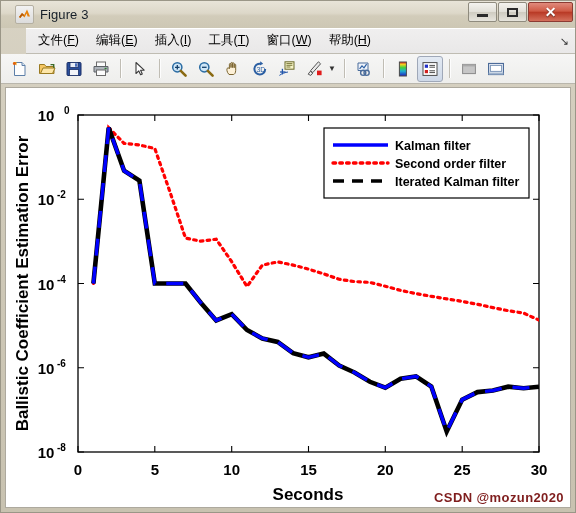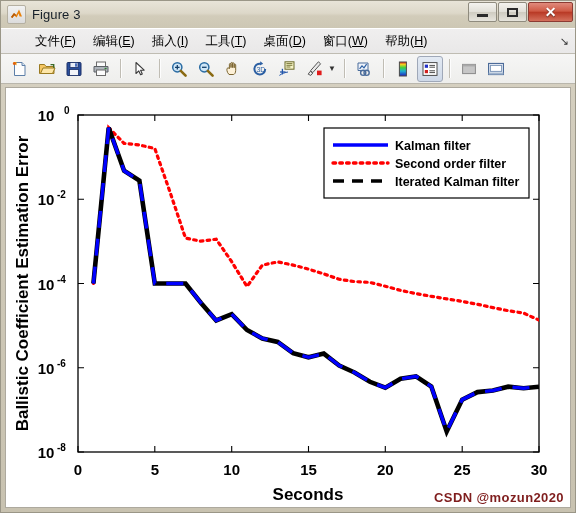--- a/index.html
+++ b/index.html
@@ -25,21 +25,21 @@
     overflow: hidden;
   }
 
   .titlebar {
     position: relative;
     height: 27px;
     box-sizing: border-box;
     background: linear-gradient(180deg, #e8e4d8 0%, #ddd8c9 45%, #d2ccba 55%, #cdc7b4 100%);
     display: flex;
     align-items: center;
-    padding-left: 6px;
+    padding-left: 14px;
   }
   .app-icon {
     width: 17px;
     height: 17px;
     margin-right: 6px;
     background: linear-gradient(180deg,#f2f2f2,#dcdcdc);
     border: 1px solid #b5b0a2;
     border-radius: 2px;
     display: flex;
     align-items: center;
@@ -90,23 +90,23 @@
   }
 
   
   .menubar {
     position: relative;
     height: 26px;
     background: linear-gradient(180deg, #f0efef 0%, #e9e8e8 100%);
     border-top: 1px solid #ffffff;
     border-bottom: 1px solid #bfbcb2;
     display: flex;
-    align-items: center;
-    padding-left: 26px;
-    box-sizing: border-box;
+    padding-left: 4px;
+    box-sizing: border-box;
+    margin-left: 25px;
   }
   .menuitem {
     font-size: 12.5px;
     color: #000000;
     padding: 3px 9px 3px 8px;
     white-space: nowrap;
     cursor: default;
   }
   .menuitem u { text-decoration: underline; }
   .menu-overflow {
@@ -215,21 +215,20 @@
         <span class="glyph-close">✕</span>
       </div>
     </div>
   </div>
 
   <div class="menubar">
     <div class="menuitem">文件(<u>F</u>)</div>
     <div class="menuitem">编辑(<u>E</u>)</div>
     <div class="menuitem">插入(<u>I</u>)</div>
     <div class="menuitem">工具(<u>T</u>)</div>
-    <div class="menuitem">桌面(<u>D</u>)</div>
     <div class="menuitem">窗口(<u>W</u>)</div>
     <div class="menuitem">帮助(<u>H</u>)</div>
     <span class="menu-overflow">↘</span>
   </div>
 
   <div class="toolbar">
 
     <div class="tbtn">
       <svg width="18" height="18" viewBox="0 0 18 18">
         <path d="M3.5 2.5 h7.5 l3 3 v10 h-10.5 z" fill="#fdfdfd" stroke="#5d7fa8" stroke-width="1"></path>

